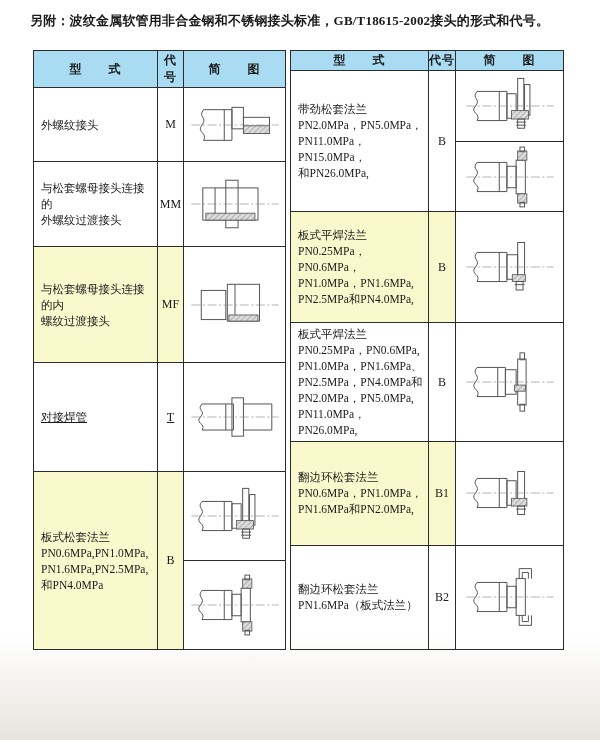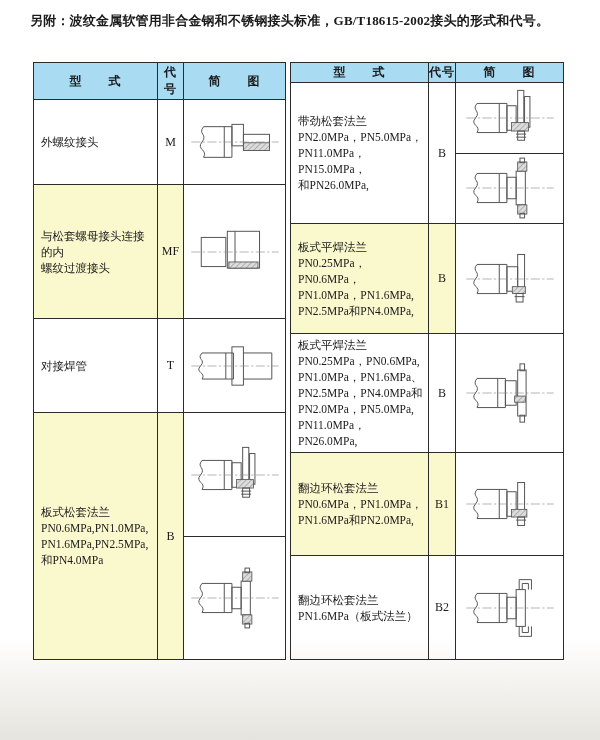--- a/index.html
+++ b/index.html
@@ -9,21 +9,21 @@
     background: linear-gradient(180deg, #ffffff 0%, #ffffff 86%, #eceae4 97%, #e6e4de 100%);
     color:#1a1a1a;
     overflow:hidden;
   }
   .page { position:relative; width:600px; height:740px;border-radius:24px; }
   .title {
     position:absolute; left:30px; top:12px; width:545px;
     font-size:13px; font-weight:bold; line-height:18px; letter-spacing:0.2px;
     white-space:nowrap;
   }
-  .tables { position:absolute; left:33px; top:62px; display:flex; gap:4px; }
+  .tables { position:absolute; left:33px; top:50px; display:flex; gap:4px; }
   table.ftable { border-collapse:collapse; table-layout:fixed; }
   table.ftable th, table.ftable td { border:1.5px solid #2b2b2b; }
   th {
     background:#a9dbf3; height:16px; font-size:12px; font-weight:bold;
     text-align:center; vertical-align:middle; letter-spacing:1px; padding:1px 0;
   }
   td.type {
     font-size:11.5px; line-height:16px; padding:3px 3px 3px 7px;
     vertical-align:middle; white-space:pre-line; text-align:left;
   }
@@ -36,21 +36,21 @@
   .dcell + .dcell { border-top:1.5px solid #2b2b2b; }
   .dgm { display:block; }
   .dgm svg { display:block; }
 
   
   .lt col.c-type{width:124px;} .lt col.c-code{width:26px;} .lt col.c-diag{width:102px;}
   .rt col.c-type{width:138px;} .rt col.c-code{width:27px;} .rt col.c-diag{width:108px;}
 
   
   .lt tr.r0 td{height:74px;} .lt tr.r1 td{height:96px;} .lt tr.r2 td{height:85px;}
-  .lt tr.r3 td{height:116px;} .lt tr.r4 td{height:82px;} .lt tr.r5 td{height:214px;}
+  .lt tr.r3 td{height:116px;} .lt tr.r4 td{height:109px;text-decoration:underline;} .lt tr.r5 td{height:178px;}
   
   .rt tr.r0 td{height:141px;} .rt tr.r1 td{height:110px;} .rt tr.r2 td{height:103px;}
   .rt tr.r3 td{height:103px;} .rt tr.r4 td{height:104px;}
 </style>
 </head>
 <body>
 
 <div class="page">
   <div class="title">另附：波纹金属软管用非合金钢和不锈钢接头标准，GB/T18615-2002接头的形式和代号。</div>
 
@@ -89,20 +89,46 @@
                       <rect x="56" y="17" width="15" height="28" stroke="#555" stroke-width="1.3" fill="none"></rect>
                       <rect x="71" y="30" width="34" height="21" stroke="#555" stroke-width="1.3" fill="none"></rect>
                       <rect x="71" y="41" width="34" height="10" fill="url(#hp)" stroke="#555" stroke-width="1.1"></rect>
                       <line x1="3" y1="40" x2="117" y2="40" stroke="#888" stroke-width="0.8" stroke-dasharray="12 3 3 3"></line>
                     </svg>
                   </span>
                 </div>
               </div>
             </td>
         </tr>
+        <tr class="r2">
+          <td class="type">与松套螺母接头连接的
+外螺纹过渡接头</td>
+          <td class="code">MM</td>
+          <td class="diag">
+              <div class="dstack">
+                <div class="dcell">
+                  <span class="dgm">
+                    <svg width="92" height="64" viewBox="0 0 120 80" xmlns="http://www.w3.org/2000/svg">
+                      <defs>
+                        <pattern id="hp" width="5" height="5" patternUnits="userSpaceOnUse" patternTransform="rotate(45)">
+                          <rect width="5" height="5" fill="#dcdcdc"></rect>
+                          <line x1="0" y1="0" x2="0" y2="5" stroke="#666" stroke-width="1"></line>
+                        </pattern>
+                      </defs>
+                      <rect x="18" y="19" width="72" height="42" stroke="#555" stroke-width="1.3" fill="none"></rect>
+                      <rect x="48" y="9" width="16" height="62" stroke="#555" stroke-width="1.3" fill="none"></rect>
+                      <line x1="34" y1="19" x2="34" y2="61" stroke="#555" stroke-width="1.3" fill="none"></line>
+                      <rect x="22" y="52" width="64" height="9" fill="url(#hp)" stroke="#555" stroke-width="1.1"></rect>
+                      <line x1="3" y1="40" x2="117" y2="40" stroke="#888" stroke-width="0.8" stroke-dasharray="12 3 3 3"></line>
+                    </svg>
+                  </span>
+                </div>
+              </div>
+            </td>
+        </tr>
         <tr class="r3 hl">
           <td class="type">与松套螺母接头连接的内
 螺纹过渡接头</td>
           <td class="code">MF</td>
           <td class="diag">
               <div class="dstack">
                 <div class="dcell">
                   <span class="dgm">
                     <svg width="92" height="64" viewBox="0 0 120 80" xmlns="http://www.w3.org/2000/svg">
                       <defs>

